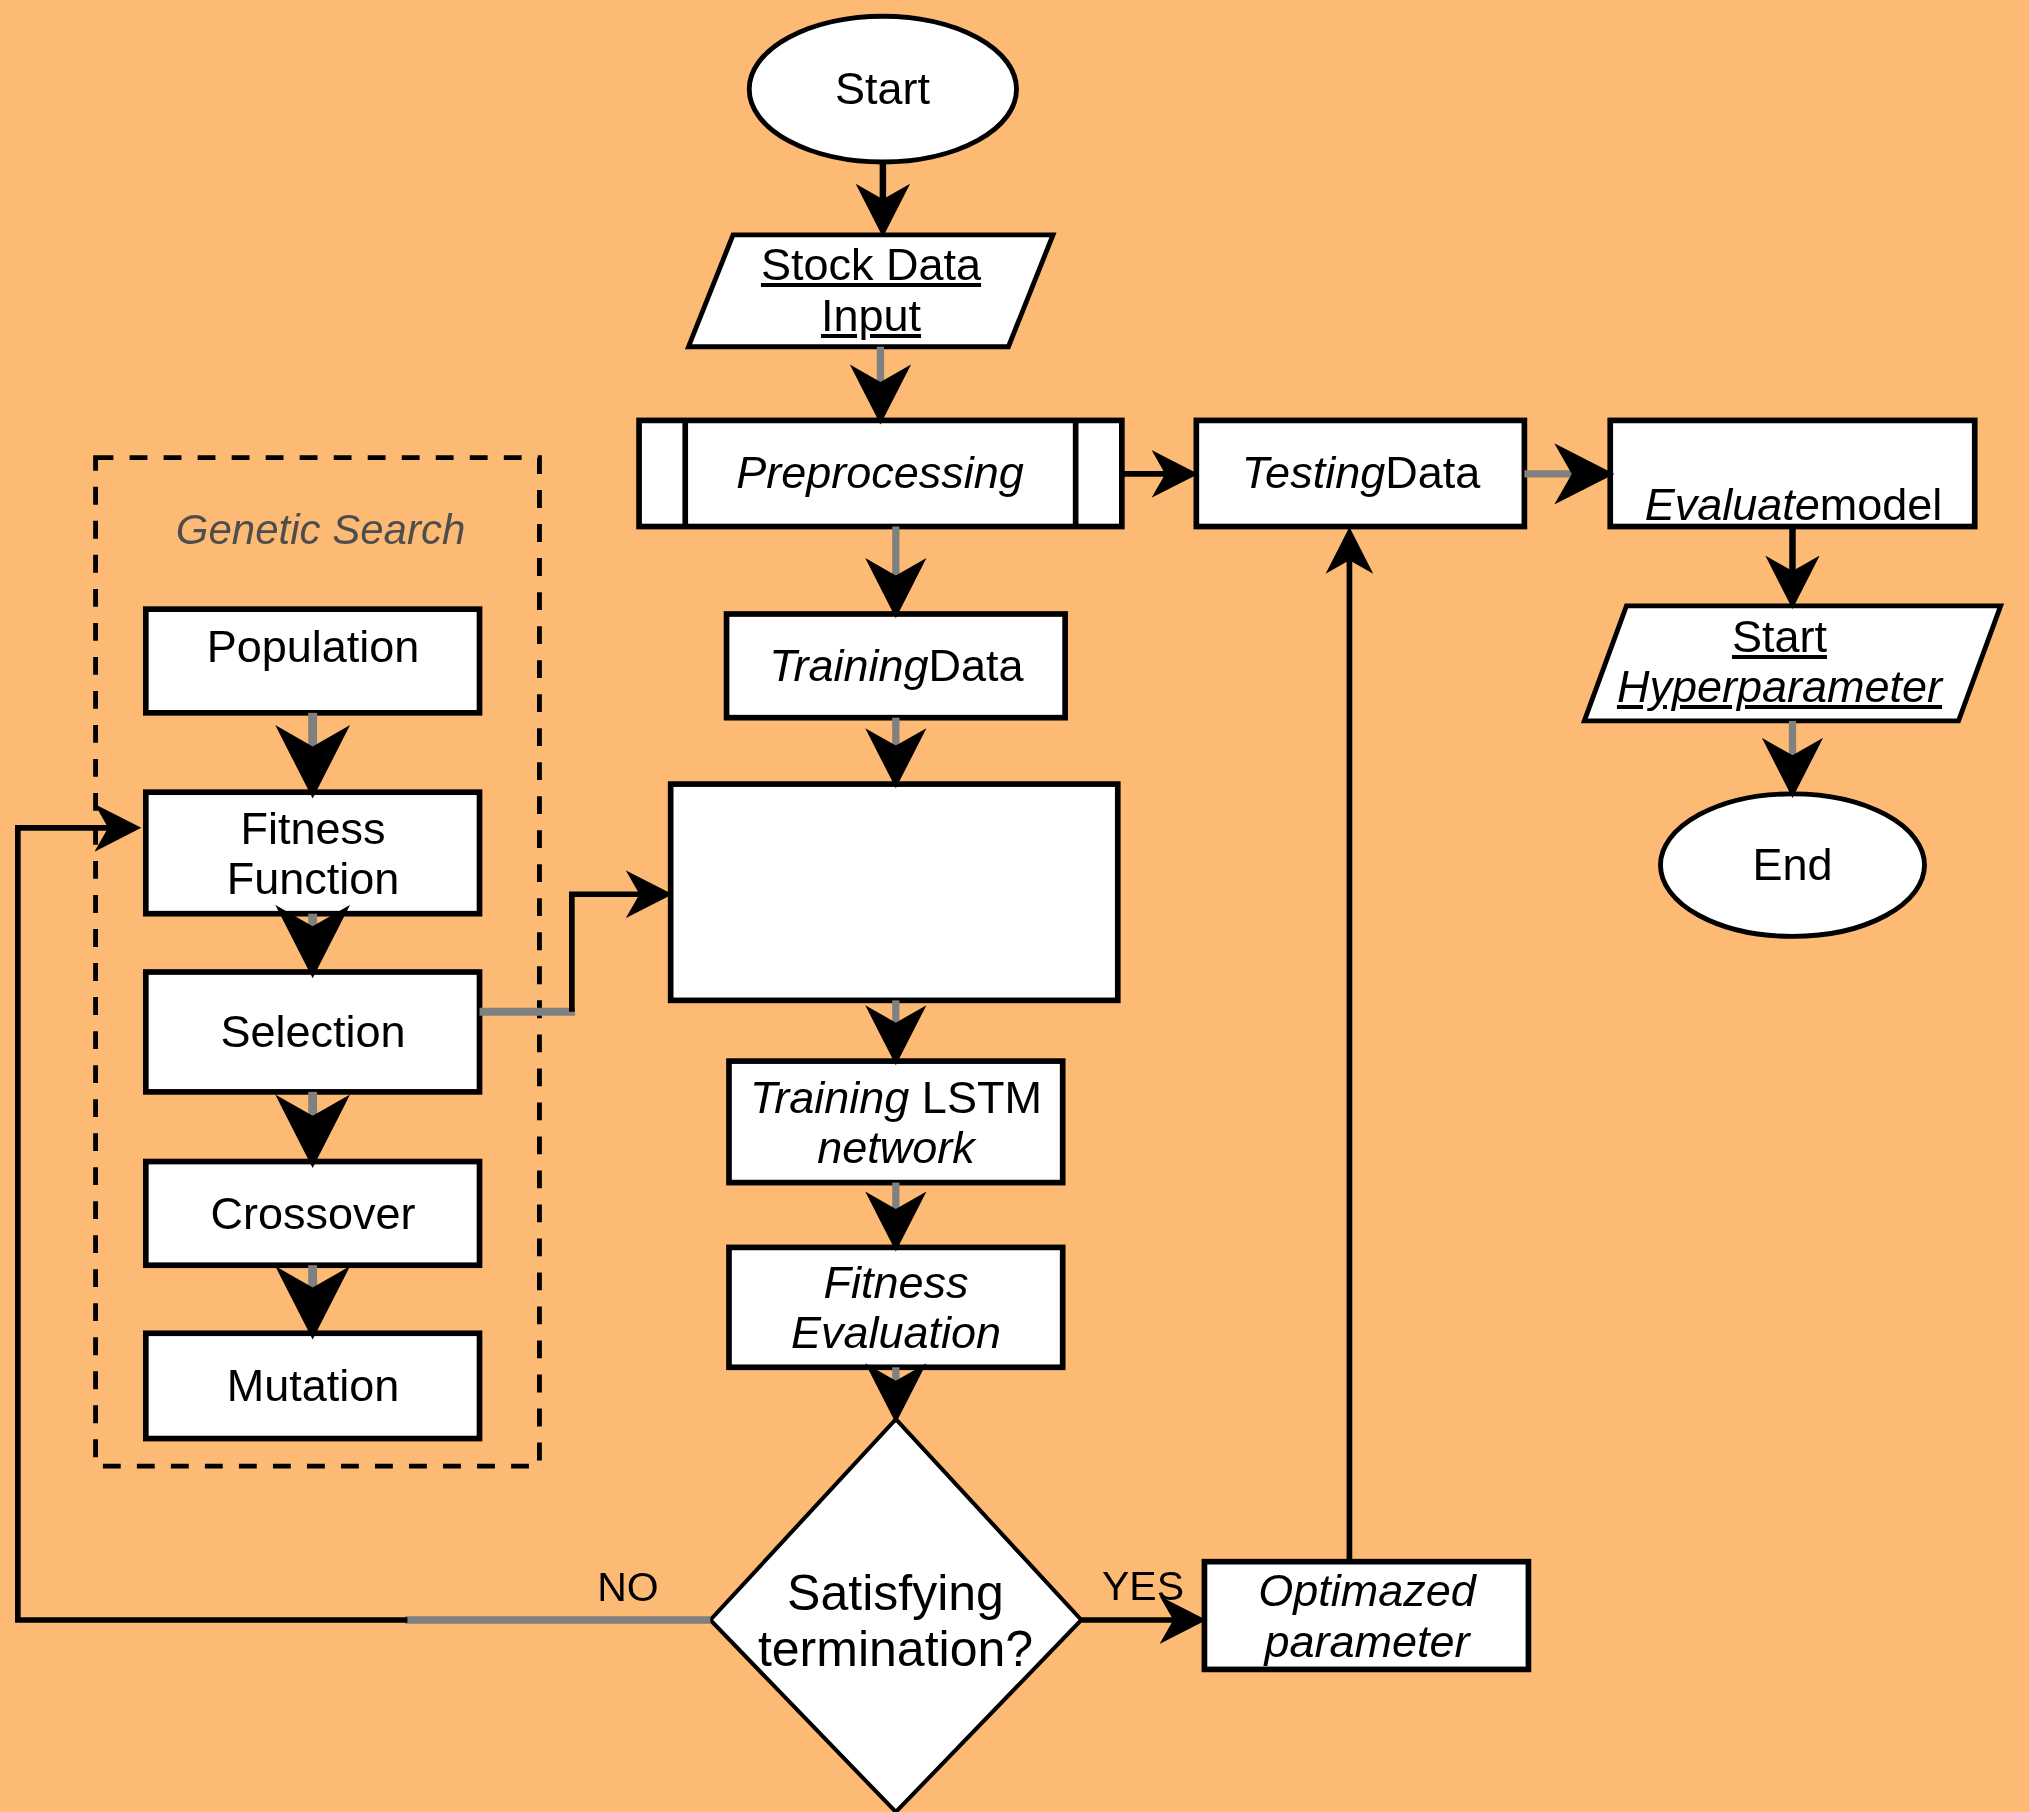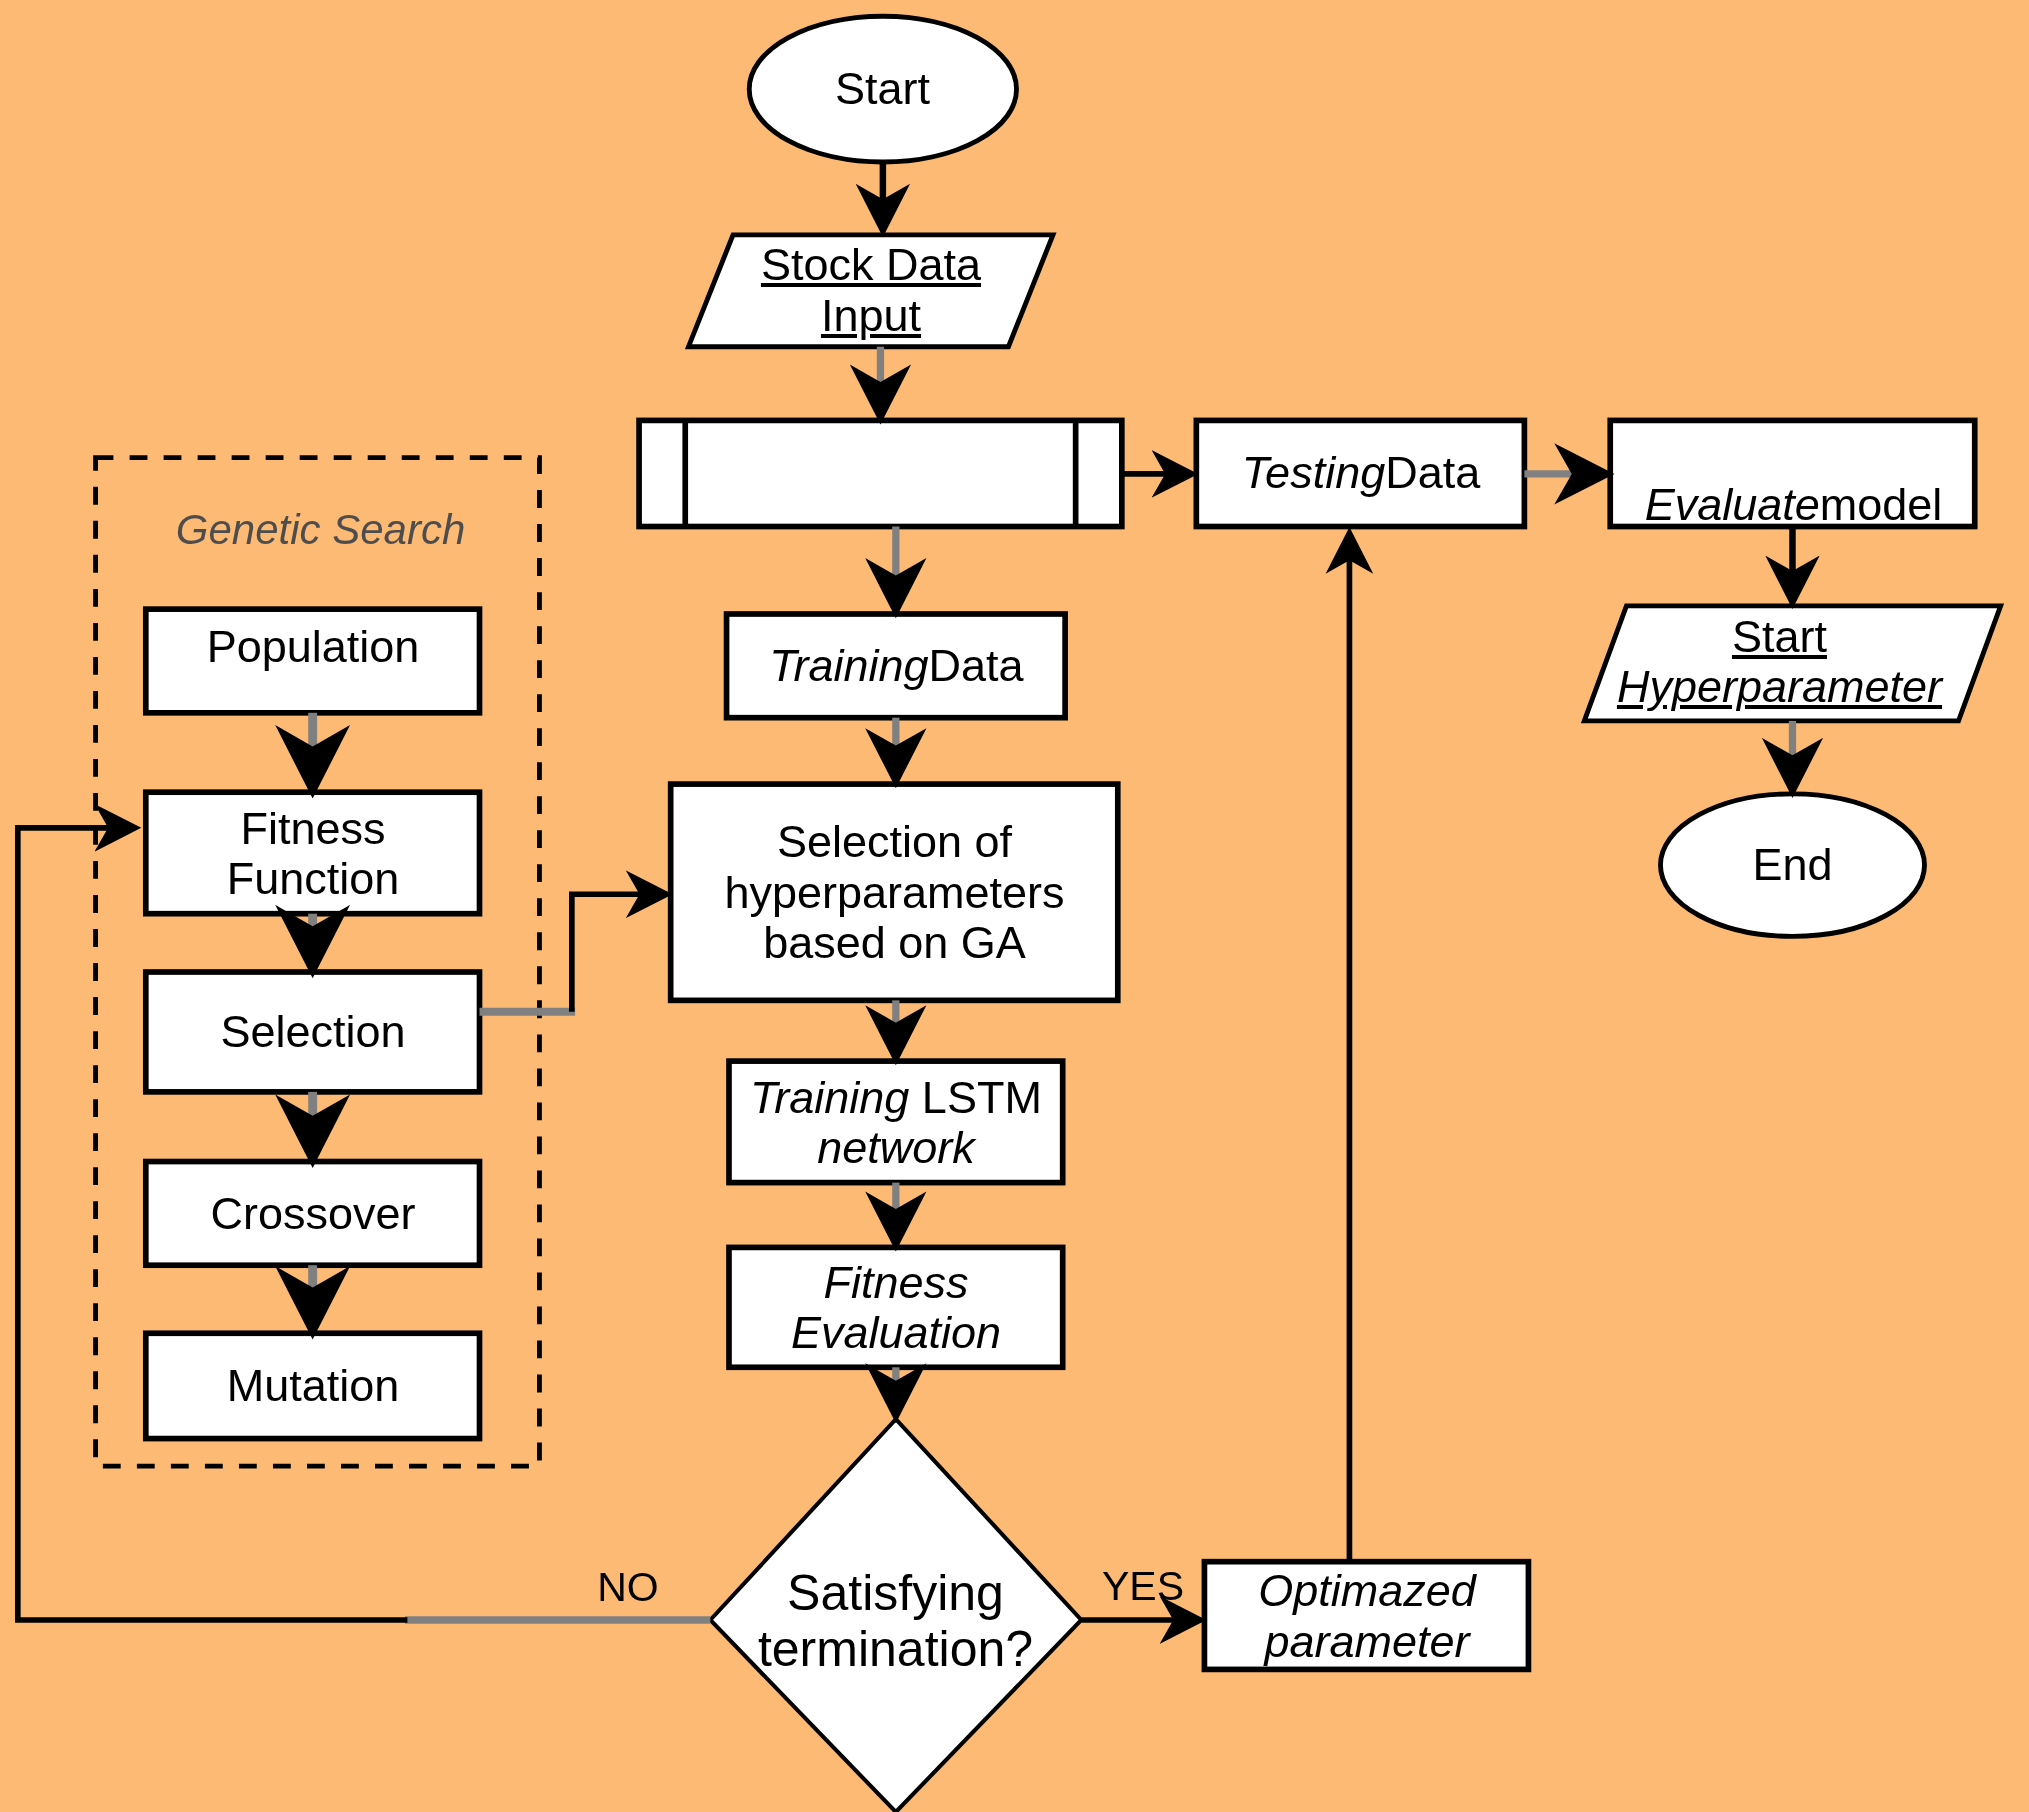--- a/index.html
+++ b/index.html
@@ -118,43 +118,41 @@
 
     <path d="M 592 1249 L 710 1249" fill="none" stroke="#808080" stroke-width="10"></path>
     <path d="M 706 1249 L 706 1104 L 821 1104" fill="none" stroke="#000000" stroke-width="7" marker-end="url(#arrB)"></path>
   </svg>
 
   <div class="lbl f-term" style="left:749px;top:50px;width:267px;height:78px;">Start</div>
 
   <div class="lbl f-io" style="left:713px;top:241px;width:316px;height:99px;">Stock Data
 Input</div>
 
+  <div class="lbl f-proc it" style="left:685px;top:425px;width:390px;height:97px;">Preprocessing</div>
 
   <div class="lbl f-proc" style="left:1197px;top:425px;width:328px;height:97px;">
     <span class="it">Testing</span><span> Data</span>
   </div>
 
   <div class="lbl f-proc" style="left:1611px;top:425px;width:365px;height:97px;margin-top:32px;">
     <span class="it">Evaluate</span><span> model</span>
   </div>
 
   <div class="lbl f-io" style="left:1593px;top:611px;width:373px;height:102px;flex-direction:column;">
     <span>Start</span>
     <span class="it">Hyperparameter</span>
   </div>
 
   <div class="lbl f-term" style="left:1659px;top:826px;width:267px;height:78px;">End</div>
 
   <div class="lbl f-proc" style="left:727px;top:619px;width:339px;height:94px;">
     <span class="it">Training</span><span> Data</span>
   </div>
 
-  <div class="lbl f-big" style="left:671px;top:791px;width:447px;height:204px;">Selection of
-hyperparameters
-based on GA</div>
 
   <div class="lbl f-proc" style="left:729px;top:1068px;width:334px;height:110px;flex-direction:column;">
     <span><span class="it">Training</span><span> LSTM</span></span>
     <span class="it">network</span>
   </div>
 
   <div class="lbl f-proc it" style="left:729px;top:1253px;width:334px;height:110px;">Fitness
 Evaluation</div>
 
   <div class="lbl f-small" style="left:745px;top:1564px;width:301px;height:113px;">Satisfying

